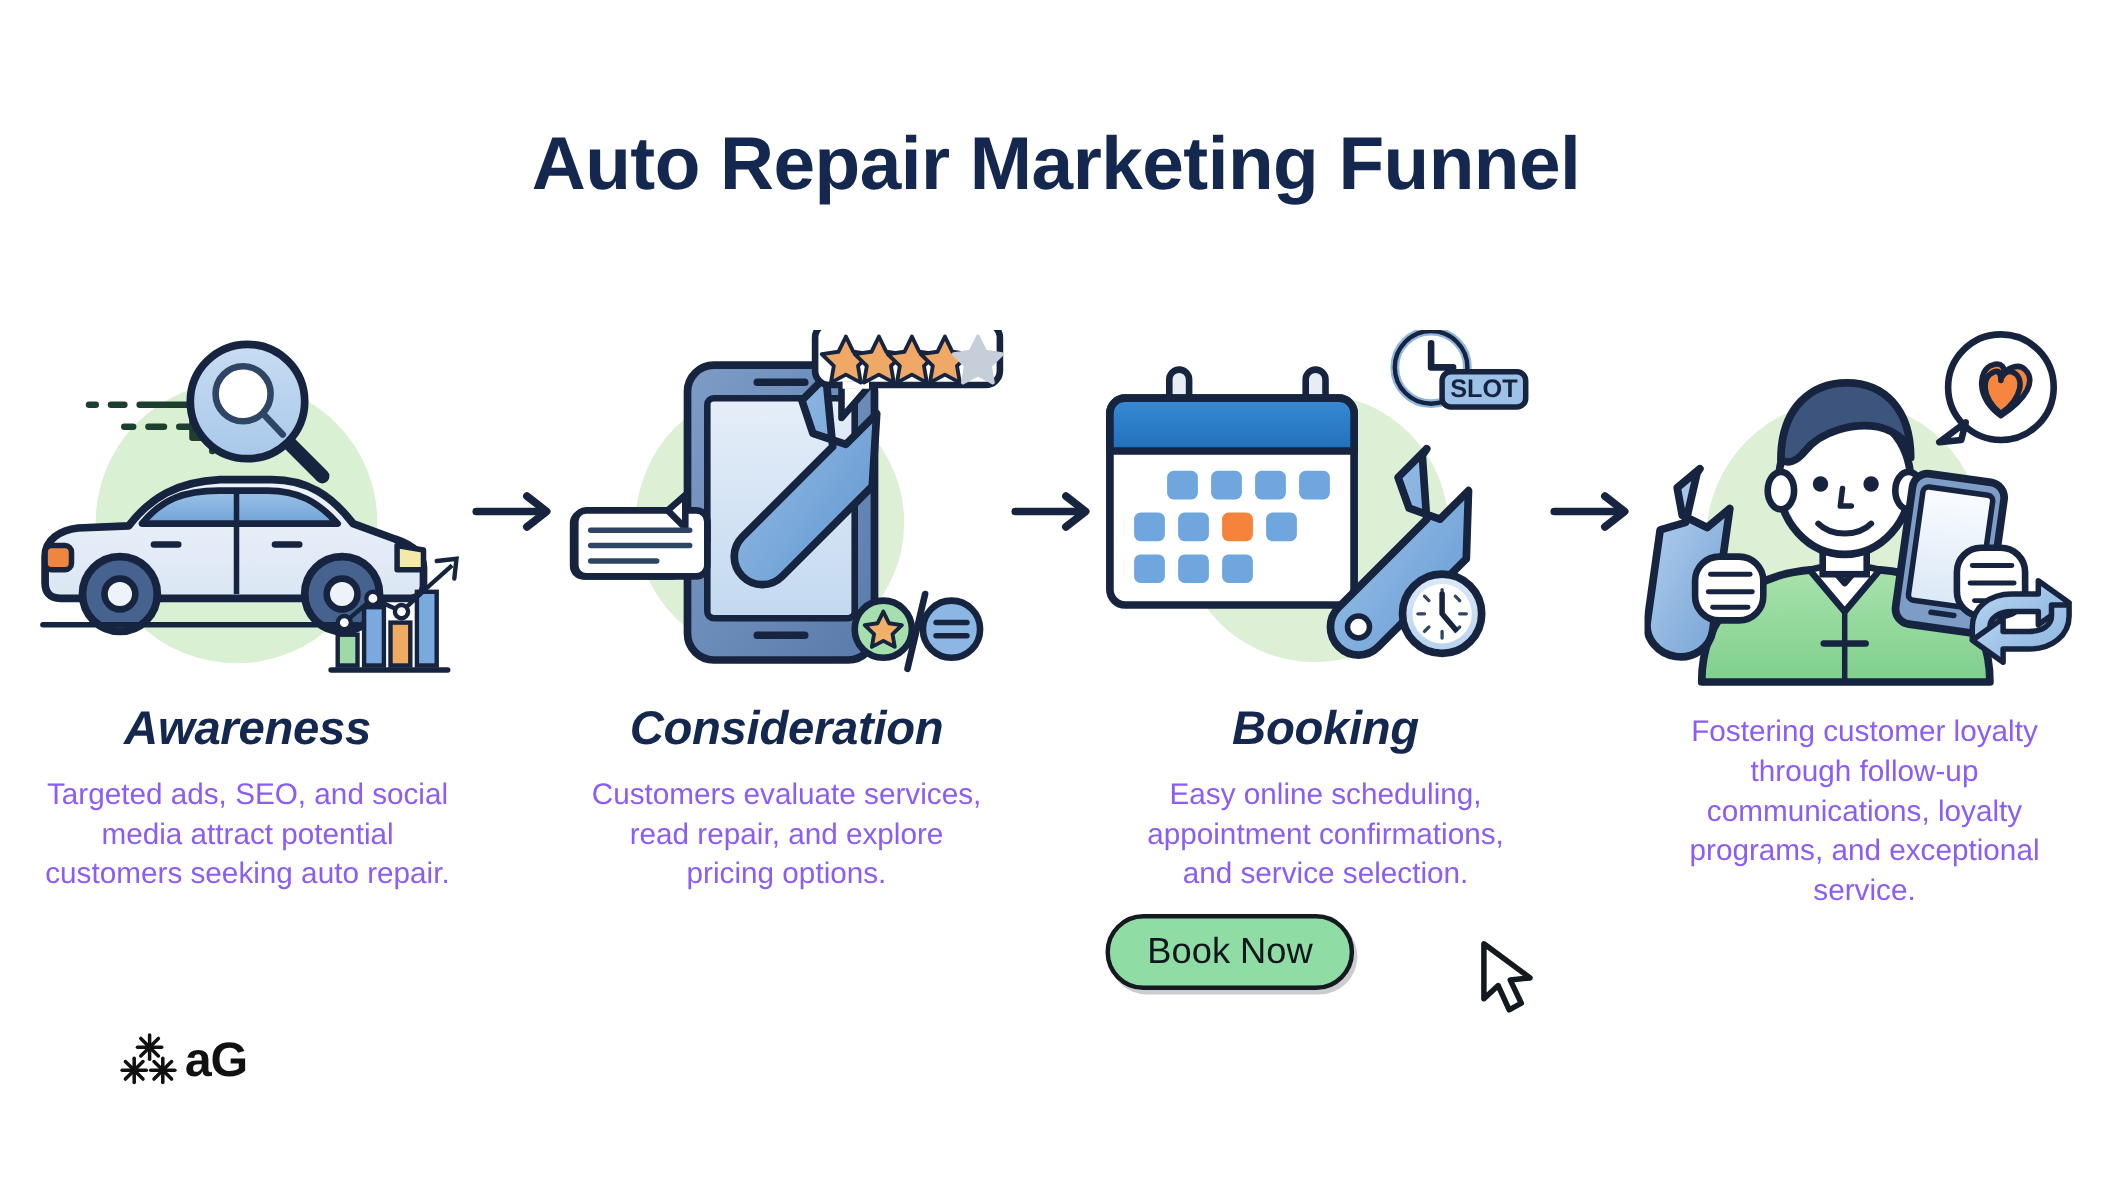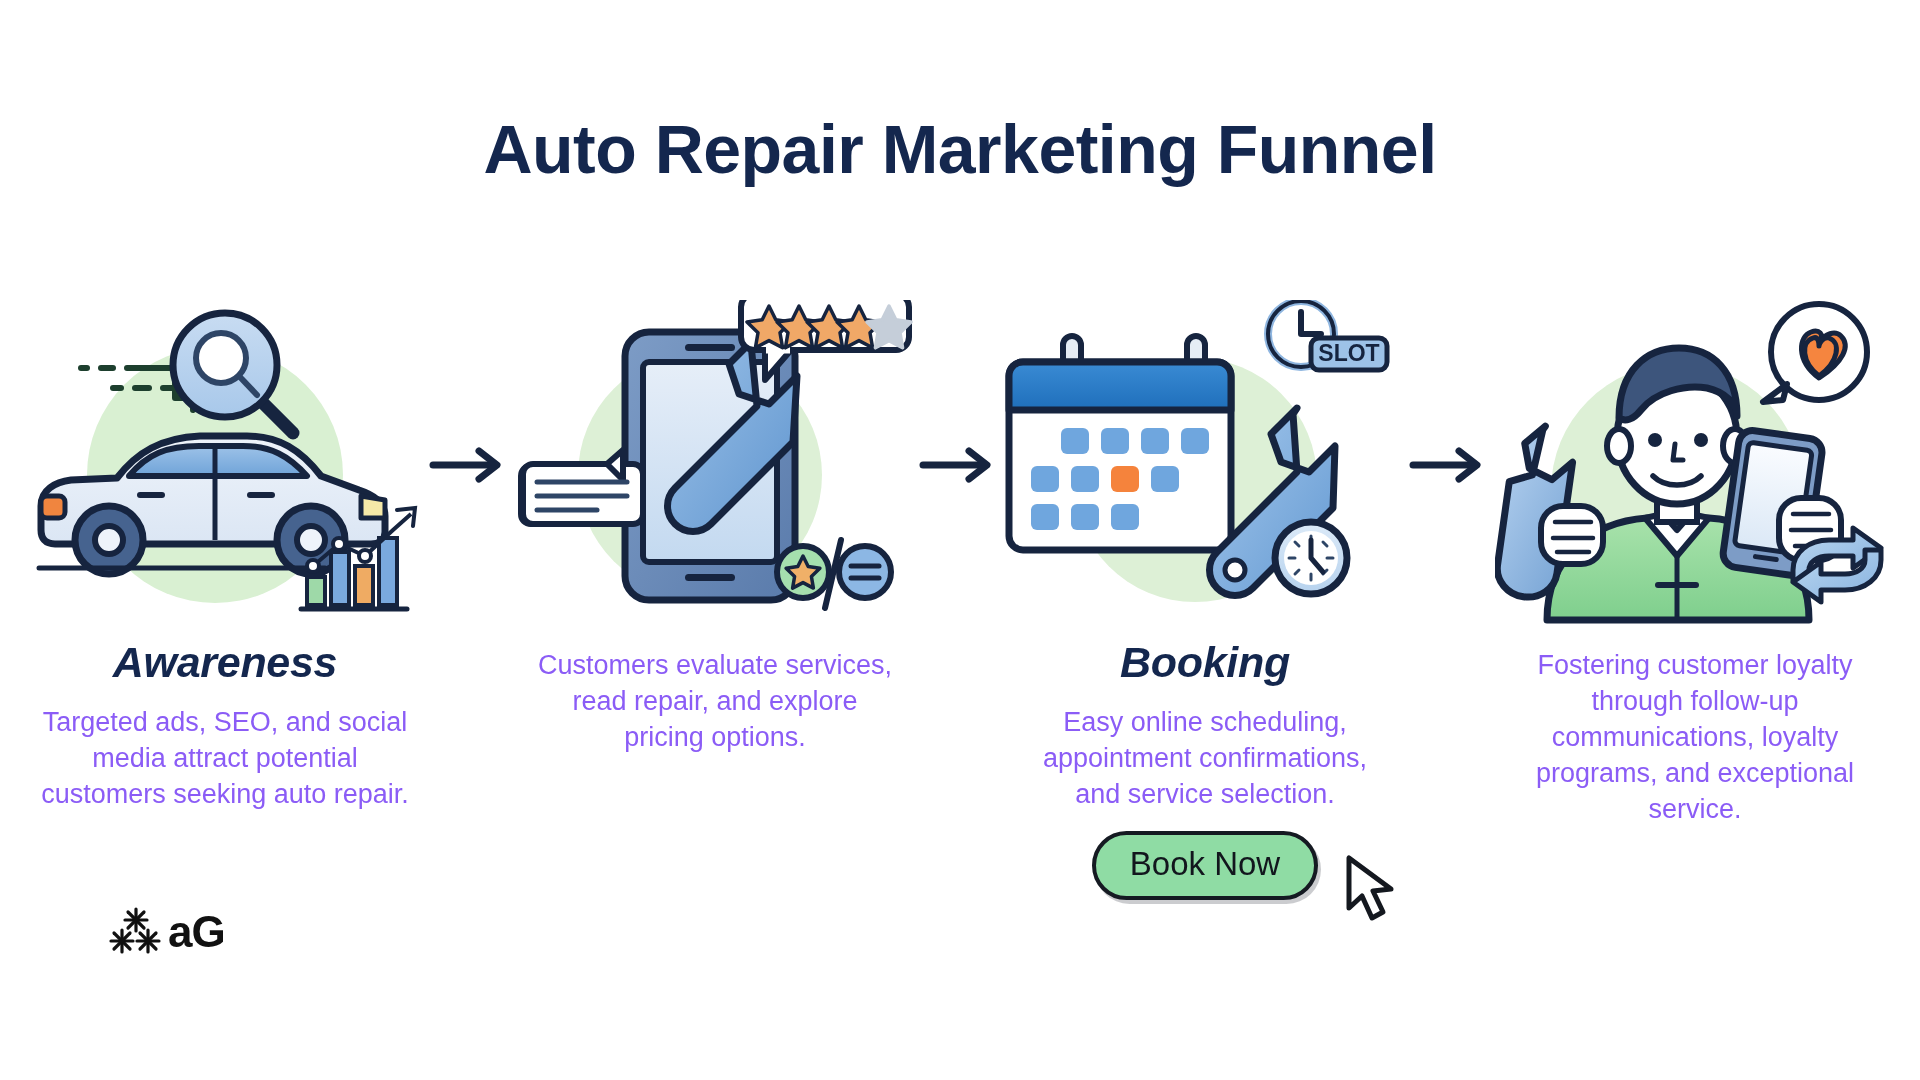--- a/index.html
+++ b/index.html
@@ -42,35 +42,35 @@
     font-size: 27px; line-height: 1.33; color: #8b5cf6;
     padding: 0 14px;
   }
 
   .connector {
     width: 90px; height: 330px;
     display: flex; align-items: center; justify-content: center;
     flex: none;
   }
 
-  .cta-wrap { margin-top: 18px; display: flex; justify-content: center; position: relative; }
+  .cta-wrap { margin-top: 18px; display: flex; justify-content: flex-start; position: relative; }
   .cta-btn {
     background: #8fdca4;
     border: 4px solid #151a22;
     border-radius: 36px;
     padding: 10px 34px 13px 34px;
     font-size: 33px; font-weight: 500; color: #12161d;
     font-family: "Liberation Sans", sans-serif;
     cursor: pointer;
     box-shadow: 3px 4px 0 rgba(20,25,35,0.22);
   }
   .cursor-arrow { position: absolute; right: 4px; bottom: -26px; }
 
   .watermark {
-    position: absolute; left: 108px; top: 904px;
+    position: absolute; left: 108px; top: 936px;
     display: flex; align-items: center; gap: 4px;
   }
   .wm-text { font-size: 44px; font-weight: 600; color: #111; letter-spacing: -1px; line-height: 1; }
 </style>
 </head>
 <body>
 
 <div class="page">
 
   <div class="page-title">Auto Repair Marketing Funnel</div>
@@ -219,20 +219,21 @@
           <g>
             <circle cx="288" cy="272" r="26" fill="#a5dfae" stroke="#16243f" stroke-width="6"></circle>
             <path d="M288 256 l5.2 10.6 11.7 1.7 -8.5 8.2 2 11.6 -10.4 -5.5 -10.4 5.5 2 -11.6 -8.5 -8.2 11.7 -1.7z" fill="#f0b068" stroke="#16243f" stroke-width="3.5" stroke-linejoin="round"></path>
             <circle cx="350" cy="272" r="26" fill="#8cb7e4" stroke="#16243f" stroke-width="6"></circle>
             <line x1="336" y1="266" x2="364" y2="266" stroke="#16243f" stroke-width="5" stroke-linecap="round"></line>
             <line x1="336" y1="278" x2="364" y2="278" stroke="#16243f" stroke-width="5" stroke-linecap="round"></line>
             <line x1="326" y1="240" x2="310" y2="308" stroke="#16243f" stroke-width="6" stroke-linecap="round"></line>
           </g>
         </svg>
       </div>
+      <div class="stage-title">Consideration</div>
       <div class="stage-desc">Customers evaluate services, read repair, and explore pricing options.</div>
     </div>
 
     <div class="connector">
       <svg width="82" height="40" viewBox="0 0 82 40">
         <line x1="4" y1="20" x2="62" y2="20" stroke="#16243f" stroke-width="7" stroke-linecap="round"></line>
         <polyline points="50,6 68,20 50,34" fill="none" stroke="#16243f" stroke-width="7" stroke-linecap="round" stroke-linejoin="round"></polyline>
       </svg>
     </div>
 

